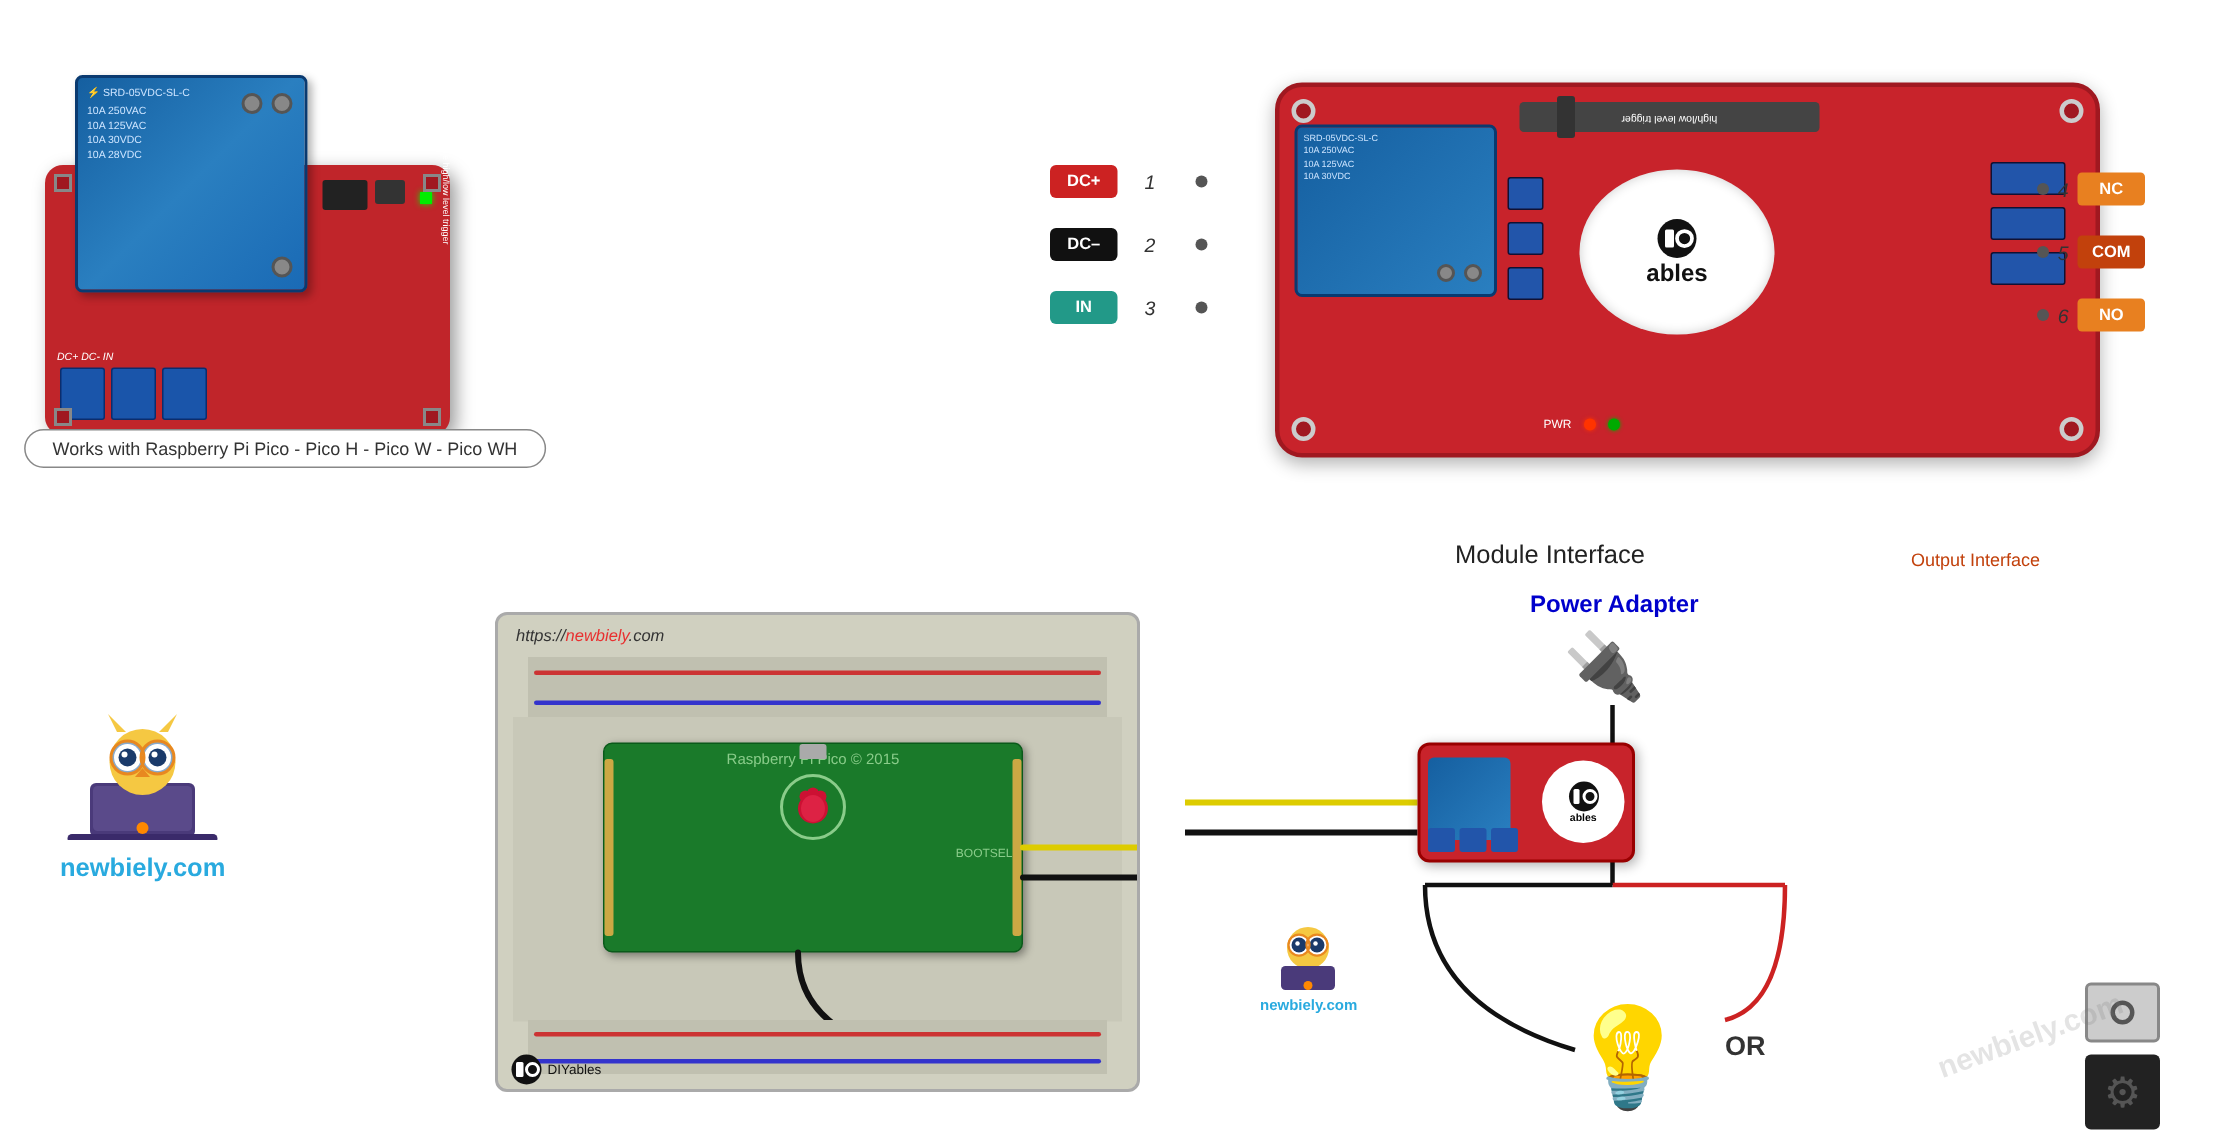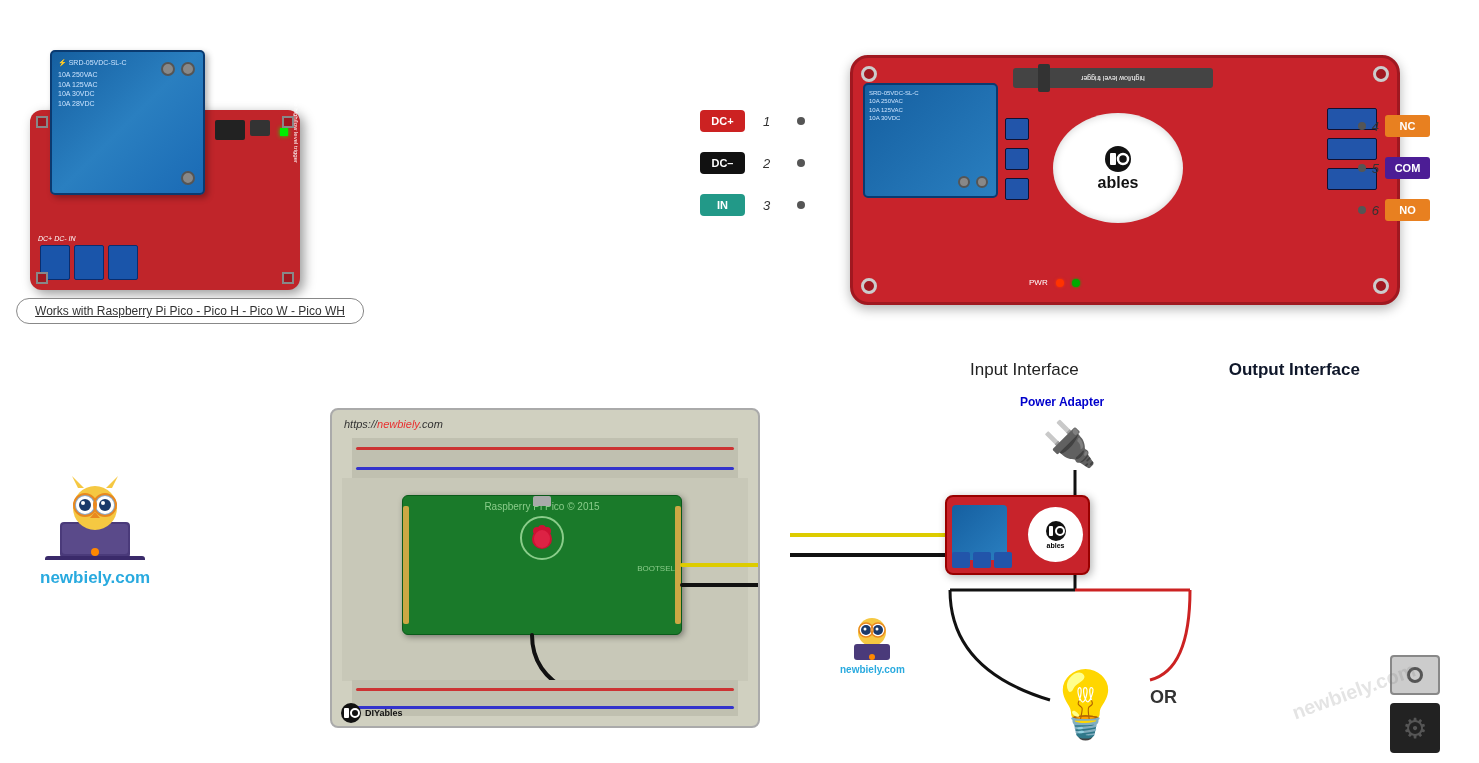--- a/index.html
+++ b/index.html
@@ -109,21 +109,21 @@
 
         <div style="position:absolute;top:6px;left:6px;width:12px;height:12px;background:#a01820;border:2px solid #888;border-radius:50;"></div>
         <div style="position:absolute;top:6px;right:6px;width:12px;height:12px;background:#a01820;border:2px solid #888;border-radius:50;"></div>
         <div style="position:absolute;bottom:6px;left:6px;width:12px;height:12px;background:#a01820;border:2px solid #888;border-radius:50;"></div>
         <div style="position:absolute;bottom:6px;right:6px;width:12px;height:12px;background:#a01820;border:2px solid #888;border-radius:50;"></div>
 
         <div style="position:absolute;top:50px;right:4px;color:white;font-size:6px;transform:rotate(90deg);transform-origin:right center;white-space:nowrap;">1 Relay Module  high/low level trigger</div>
       </div>
     </div>
     
-    <div class="works-with-badge" style="position:relative;margin-top:18px;display:inline-block;left:50%;transform:translateX(-50%);text-decoration:underline;">Works with Raspberry Pi Pico - Pico H - Pico W - Pico WH</div>
+    <div class="works-with-badge" style="position:relative;margin-top:6px;display:inline-block;left:50%;transform:translateX(-50%);">Works with Raspberry Pi Pico - Pico H - Pico W - Pico WH</div>
   </div>
 
   <div style="position:absolute;top:10px;left:620px;width:840px;height:380px;">
 
 
     <div style="position:absolute;top:100px;left:80px;">
 
       <div class="pin-row">
         <div class="pin-label-box" style="background:#cc2222;">DC+</div>
         <div class="pin-number" style="font-style:italic;">1</div>
@@ -197,35 +197,35 @@
 
     <div style="position:absolute;top:105px;right:30px;">
 
       <div style="display:flex;align-items:center;gap:6px;margin-bottom:20px;flex-direction:row-reverse;">
         <div style="width:45px;height:22px;background:#e88020;border-radius:3px;display:flex;align-items:center;justify-content:center;color:white;font-size:11px;font-weight:bold;">NC</div>
         <div style="font-size:13px;font-style:italic;color:#333;">4</div>
         <div style="width:8px;height:8px;background:#555;border-radius:50%;"></div>
       </div>
 
       <div style="display:flex;align-items:center;gap:6px;margin-bottom:20px;flex-direction:row-reverse;">
-        <div style="width:45px;height:22px;background:#4c1d95;border-radius:3px;display:flex;align-items:center;justify-content:center;color:white;font-size:11px;font-weight:bold;">COM</div>
+        <div style="width:45px;height:22px;background:#c2410c;border-radius:3px;display:flex;align-items:center;justify-content:center;color:white;font-size:11px;font-weight:bold;">COM</div>
         <div style="font-size:13px;font-style:italic;color:#333;">5</div>
         <div style="width:8px;height:8px;background:#555;border-radius:50%;"></div>
       </div>
 
       <div style="display:flex;align-items:center;gap:6px;flex-direction:row-reverse;">
         <div style="width:45px;height:22px;background:#e88020;border-radius:3px;display:flex;align-items:center;justify-content:center;color:white;font-size:11px;font-weight:bold;">NO</div>
         <div style="font-size:13px;font-style:italic;color:#333;">6</div>
         <div style="width:8px;height:8px;background:#555;border-radius:50%;"></div>
       </div>
     </div>
 
-    <div style="position:absolute;bottom:10px;left:350px;font-size:17px;color:#222;">Input Interface</div>
-
-    <div style="position:absolute;bottom:10px;right:100px;font-size:17px;color:#0f172a;font-weight:bold;">Output Interface</div>
+    <div style="position:absolute;bottom:10px;left:350px;font-size:17px;color:#222;">Module Interface</div>
+
+    <div style="position:absolute;bottom:10px;right:100px;font-size:12px;color:#c2410c;">Output Interface</div>
   </div>
 
   <div style="position:absolute;top:470px;left:40px;text-align:center;">
     
     <svg width="110" height="90" viewBox="0 0 110 90">
 
       <rect x="20" y="52" width="70" height="36" rx="4" fill="#4a3a7a"></rect>
       <rect x="22" y="54" width="66" height="30" rx="3" fill="#5a4a8a"></rect>
 
       <rect x="5" y="86" width="100" height="6" rx="3" fill="#3a2a6a"></rect>
@@ -319,28 +319,28 @@
       <div style="position:absolute;bottom:10px;left:20px;right:20px;height:18px;background:#c0c0b0;display:flex;align-items:center;padding:0 4px;">
         <div style="height:3px;background:#3333cc;flex:1;border-radius:2px;"></div>
       </div>
 
       <div style="position:absolute;bottom:2px;left:8px;display:flex;align-items:center;gap:3px;">
         <svg width="22" height="22" viewBox="0 0 22 22">
           <circle cx="11" cy="11" r="10" fill="#111"></circle>
           <rect x="4" y="6" width="5" height="10" rx="1" fill="white"></rect>
           <circle cx="15" cy="11" r="4" fill="none" stroke="white" stroke-width="2"></circle>
         </svg>
-        <span style="font-size:9px;font-weight:bold;color:#111;">DIYables</span>
+        <span style="font-size:9px;font-weight:normal;color:#111;">DIYables</span>
       </div>
     </div>
   </div>
 
   <div style="position:absolute;top:390px;left:790px;width:680px;height:373px;">
 
-    <div style="position:absolute;top:5px;left:230px;font-size:12px;font-weight:bold;color:#0000cc;">Power Adapter</div>
+    <div style="position:absolute;top:5px;left:230px;font-size:16px;font-weight:bold;color:#0000cc;">Power Adapter</div>
 
     <div style="position:absolute;top:28px;left:252px;font-size:44px;color:#222;">🔌</div>
 
     <svg style="position:absolute;top:0;left:0;width:100%;height:100%;pointer-events:none;">
 
       <line x1="285" y1="80" x2="285" y2="200" stroke="#111" stroke-width="3"></line>
 
       <line x1="285" y1="200" x2="400" y2="200" stroke="#cc2222" stroke-width="3"></line>
 
       <line x1="285" y1="200" x2="160" y2="200" stroke="#111" stroke-width="3"></line>

